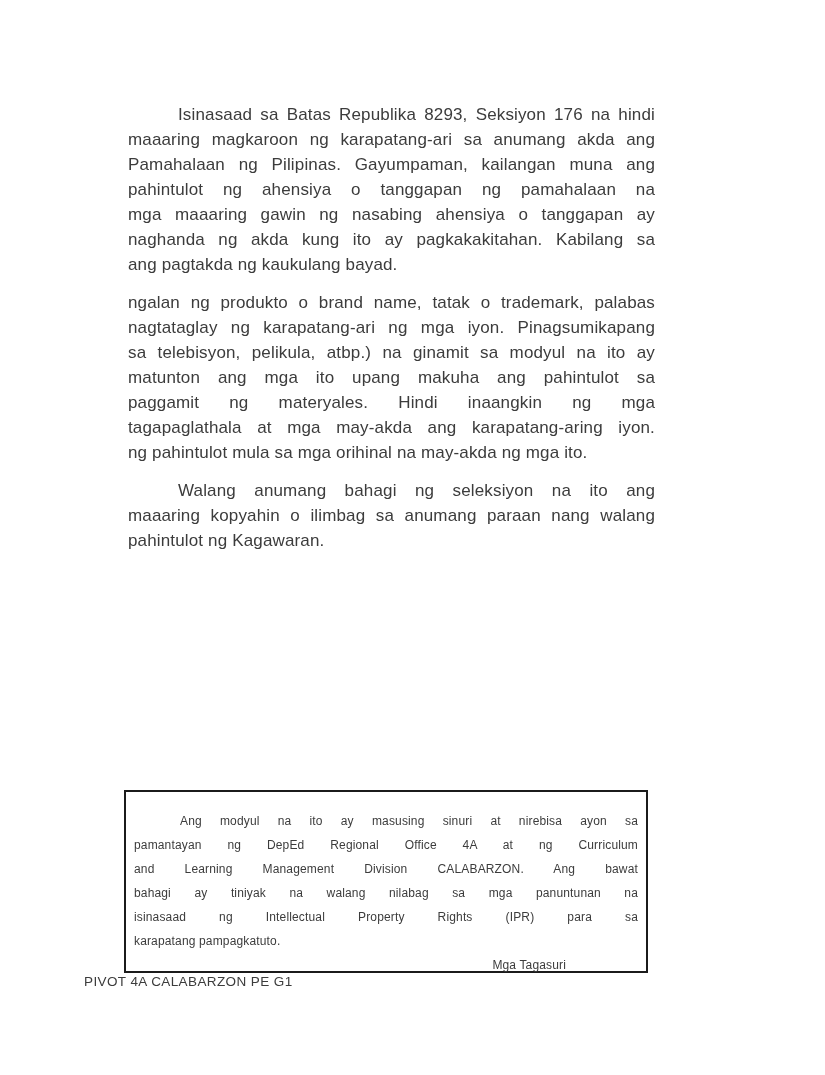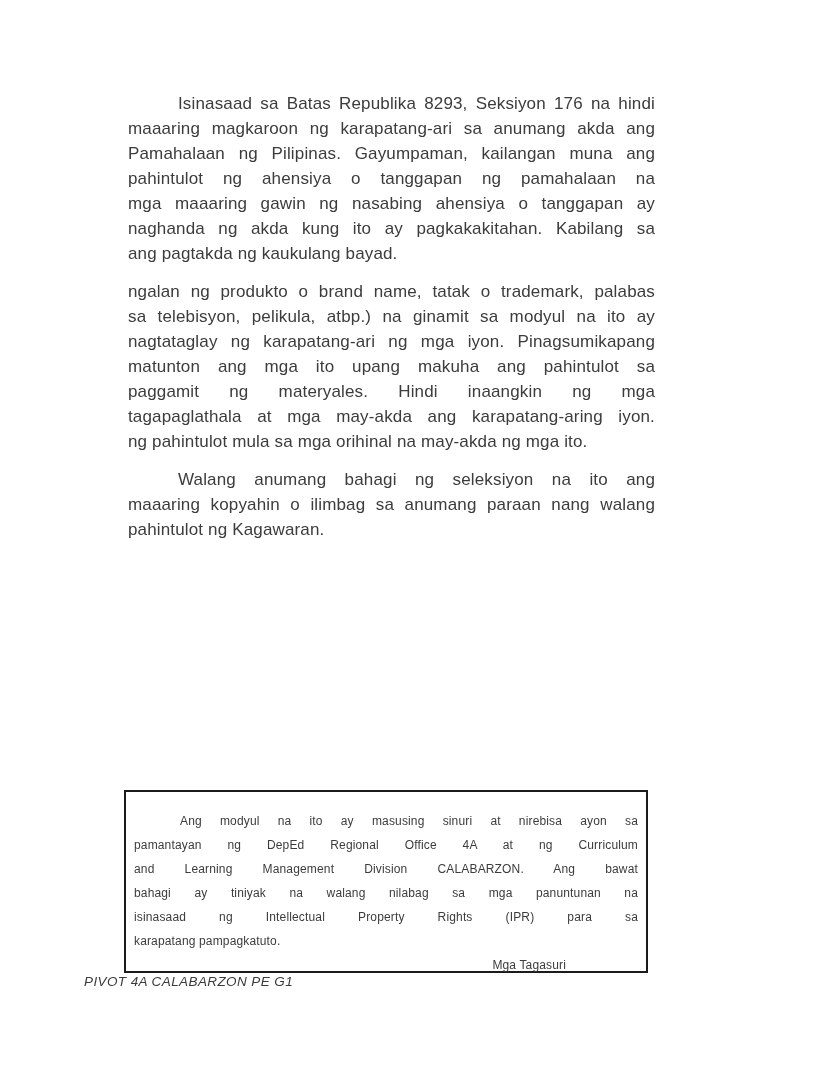--- a/index.html
+++ b/index.html
@@ -16,21 +16,21 @@
     margin: 0 auto;
     background: var(--background);
     overflow: hidden;
     font-family: "Liberation Sans", "DejaVu Sans", sans-serif;
     color: var(--ink);
   }
   
   .body-text {
     position: absolute;
     left: 128px;
-    top: 91px;
+    top: 102px;
     width: 527px;
     font-size: 17px;
     line-height: 25px;
     letter-spacing: 0.15px;
   }
   .paragraph { margin-bottom: 13px; }
   .line {
     text-align: justify;
     text-align-last: justify;
     text-justify: inter-word;
@@ -56,43 +56,42 @@
     text-align: right;
     padding-right: 72px;
     line-height: 24px;
   }
   
   .footer {
     position: absolute;
     left: 84px;
     top: 974px;
     font-size: 13.5px;
-    font-style: italic;
     letter-spacing: 0.4px;
     color: var(--ink);
   }
 </style>
 </head>
 <body>
 
 <div class="page">
   <section class="body-text">
       <div class="paragraph">
         <div class="line first">Isinasaad sa Batas Republika 8293, Seksiyon 176 na hindi</div>
         <div class="line">maaaring magkaroon ng karapatang-ari sa anumang akda ang</div>
         <div class="line">Pamahalaan ng Pilipinas. Gayumpaman, kailangan muna ang</div>
         <div class="line">pahintulot ng ahensiya o tanggapan ng pamahalaan na</div>
         <div class="line">mga maaaring gawin ng nasabing ahensiya o tanggapan ay</div>
         <div class="line">naghanda ng akda kung ito ay pagkakakitahan. Kabilang sa</div>
         <div class="line last">ang pagtakda ng kaukulang bayad.</div>
       </div>
       <div class="paragraph">
         <div class="line">ngalan ng produkto o brand name, tatak o trademark, palabas</div>
+        <div class="line">nagtataglay ng karapatang-ari ng mga iyon. Pinagsumikapang</div>
         <div class="line">sa telebisyon, pelikula, atbp.) na ginamit sa modyul na ito ay</div>
-        <div class="line">nagtataglay ng karapatang-ari ng mga iyon. Pinagsumikapang</div>
         <div class="line">matunton ang mga ito upang makuha ang pahintulot sa</div>
         <div class="line">paggamit ng materyales. Hindi inaangkin ng mga</div>
         <div class="line">tagapaglathala at mga may-akda ang karapatang-aring iyon.</div>
         <div class="line last">ng pahintulot mula sa mga orihinal na may-akda ng mga ito.</div>
       </div>
       <div class="paragraph">
         <div class="line first">Walang anumang bahagi ng seleksiyon na ito ang</div>
         <div class="line">maaaring kopyahin o ilimbag sa anumang paraan nang walang</div>
         <div class="line last">pahintulot ng Kagawaran.</div>
       </div>

